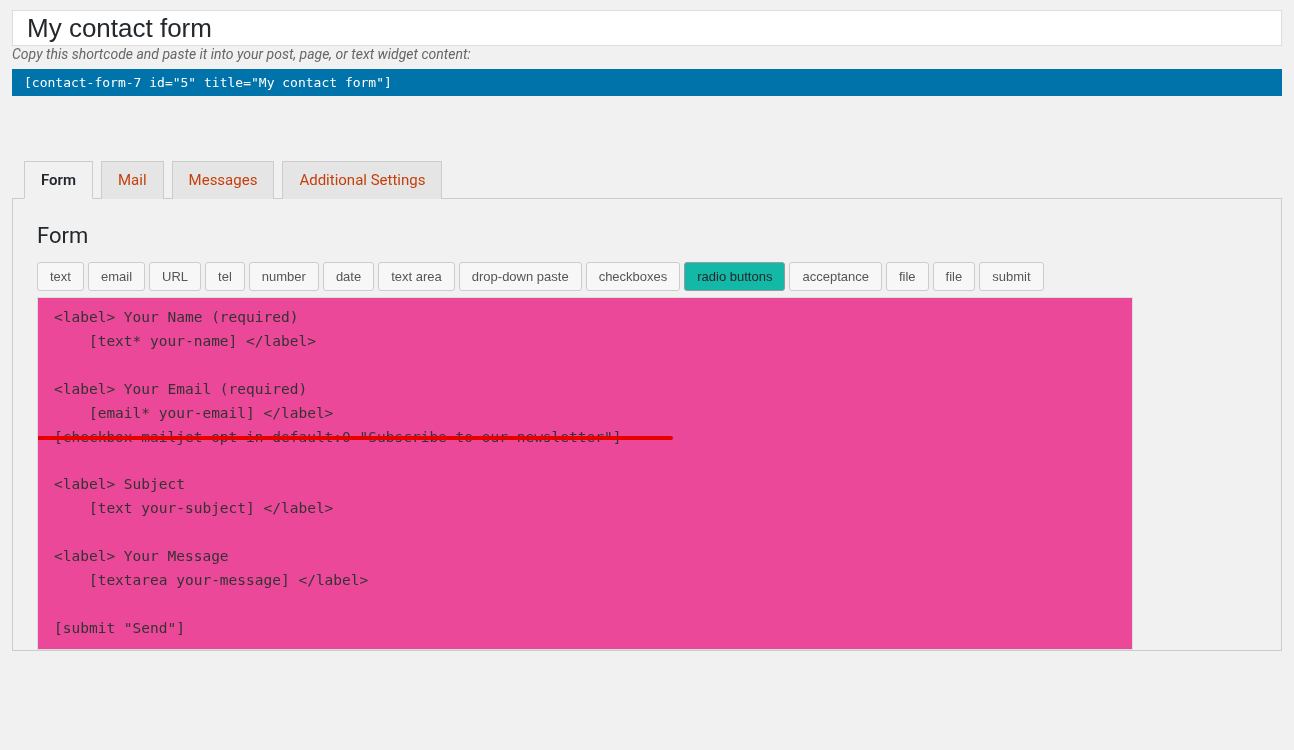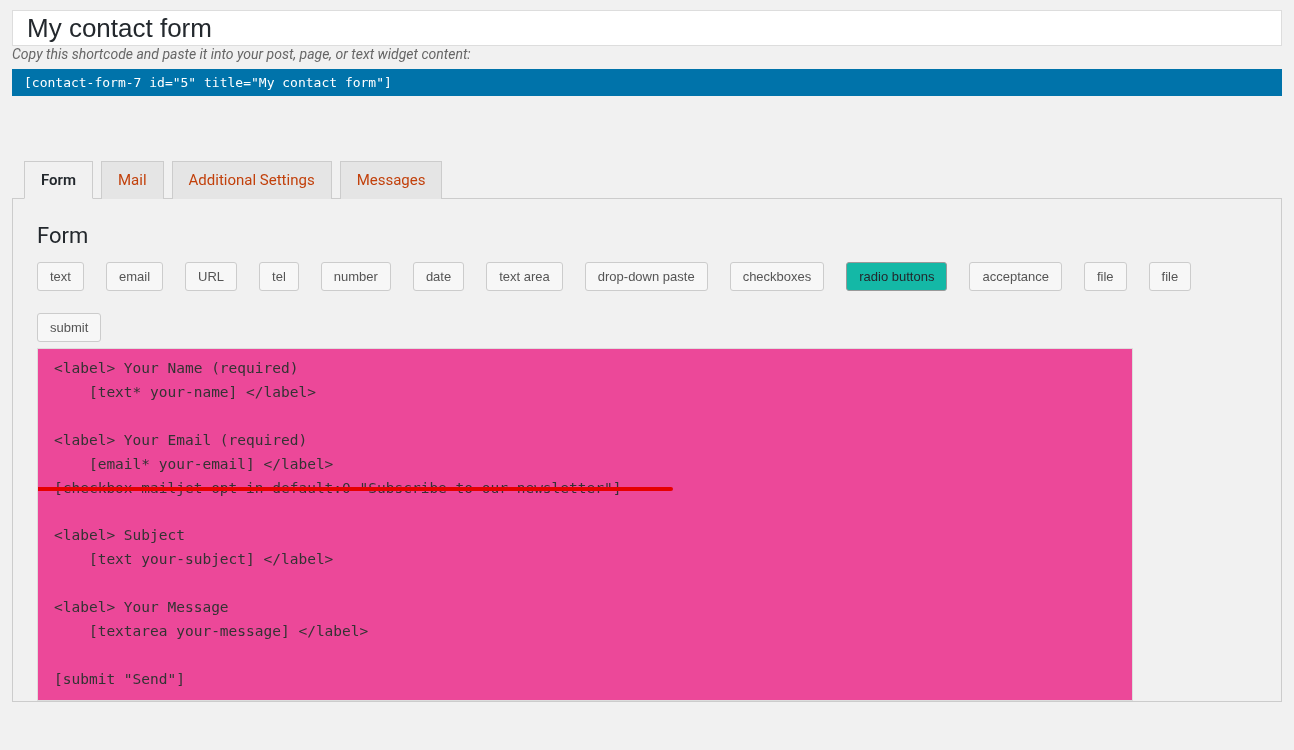--- a/index.html
+++ b/index.html
@@ -76,21 +76,21 @@
     color: #444;
     margin-bottom: 12px;
   }
   .desc a {
     color: #0073aa;
     text-decoration: underline;
   }
   .tag-btn-row {
     display: flex;
     flex-wrap: wrap;
-    gap: 22px;
+    gap: 4px;
     margin-bottom: 6px;
   }
   .tag-btn {
     background: #f7f7f7;
     border: 1px solid #ccc;
     border-radius: 3px;
     padding: 6px 12px;
     font-size: 13px;
     color: #555;
     cursor: pointer;
@@ -129,22 +129,22 @@
 <input class="title-input" type="text" value="My contact form" style="">
 
 <div class="shortcode-hint">Copy this shortcode and paste it into your post, page, or text widget content:</div>
 
 <div class="shortcode-box">[contact-form-7 id="5" title="My contact form"]</div>
 
 <div class="panel-wrap">
   <div class="tabs">
     <div class="tab active">Form</div>
     <div class="tab">Mail</div>
+    <div class="tab">Messages</div>
     <div class="tab">Additional Settings</div>
-    <div class="tab">Messages</div>
   </div>
 
   <div class="panel">
     <h2>Form</h2>
 
 
     <div class="tag-btn-row">
       <button class="tag-btn">text</button>
       <button class="tag-btn">email</button>
       <button class="tag-btn">URL</button>

